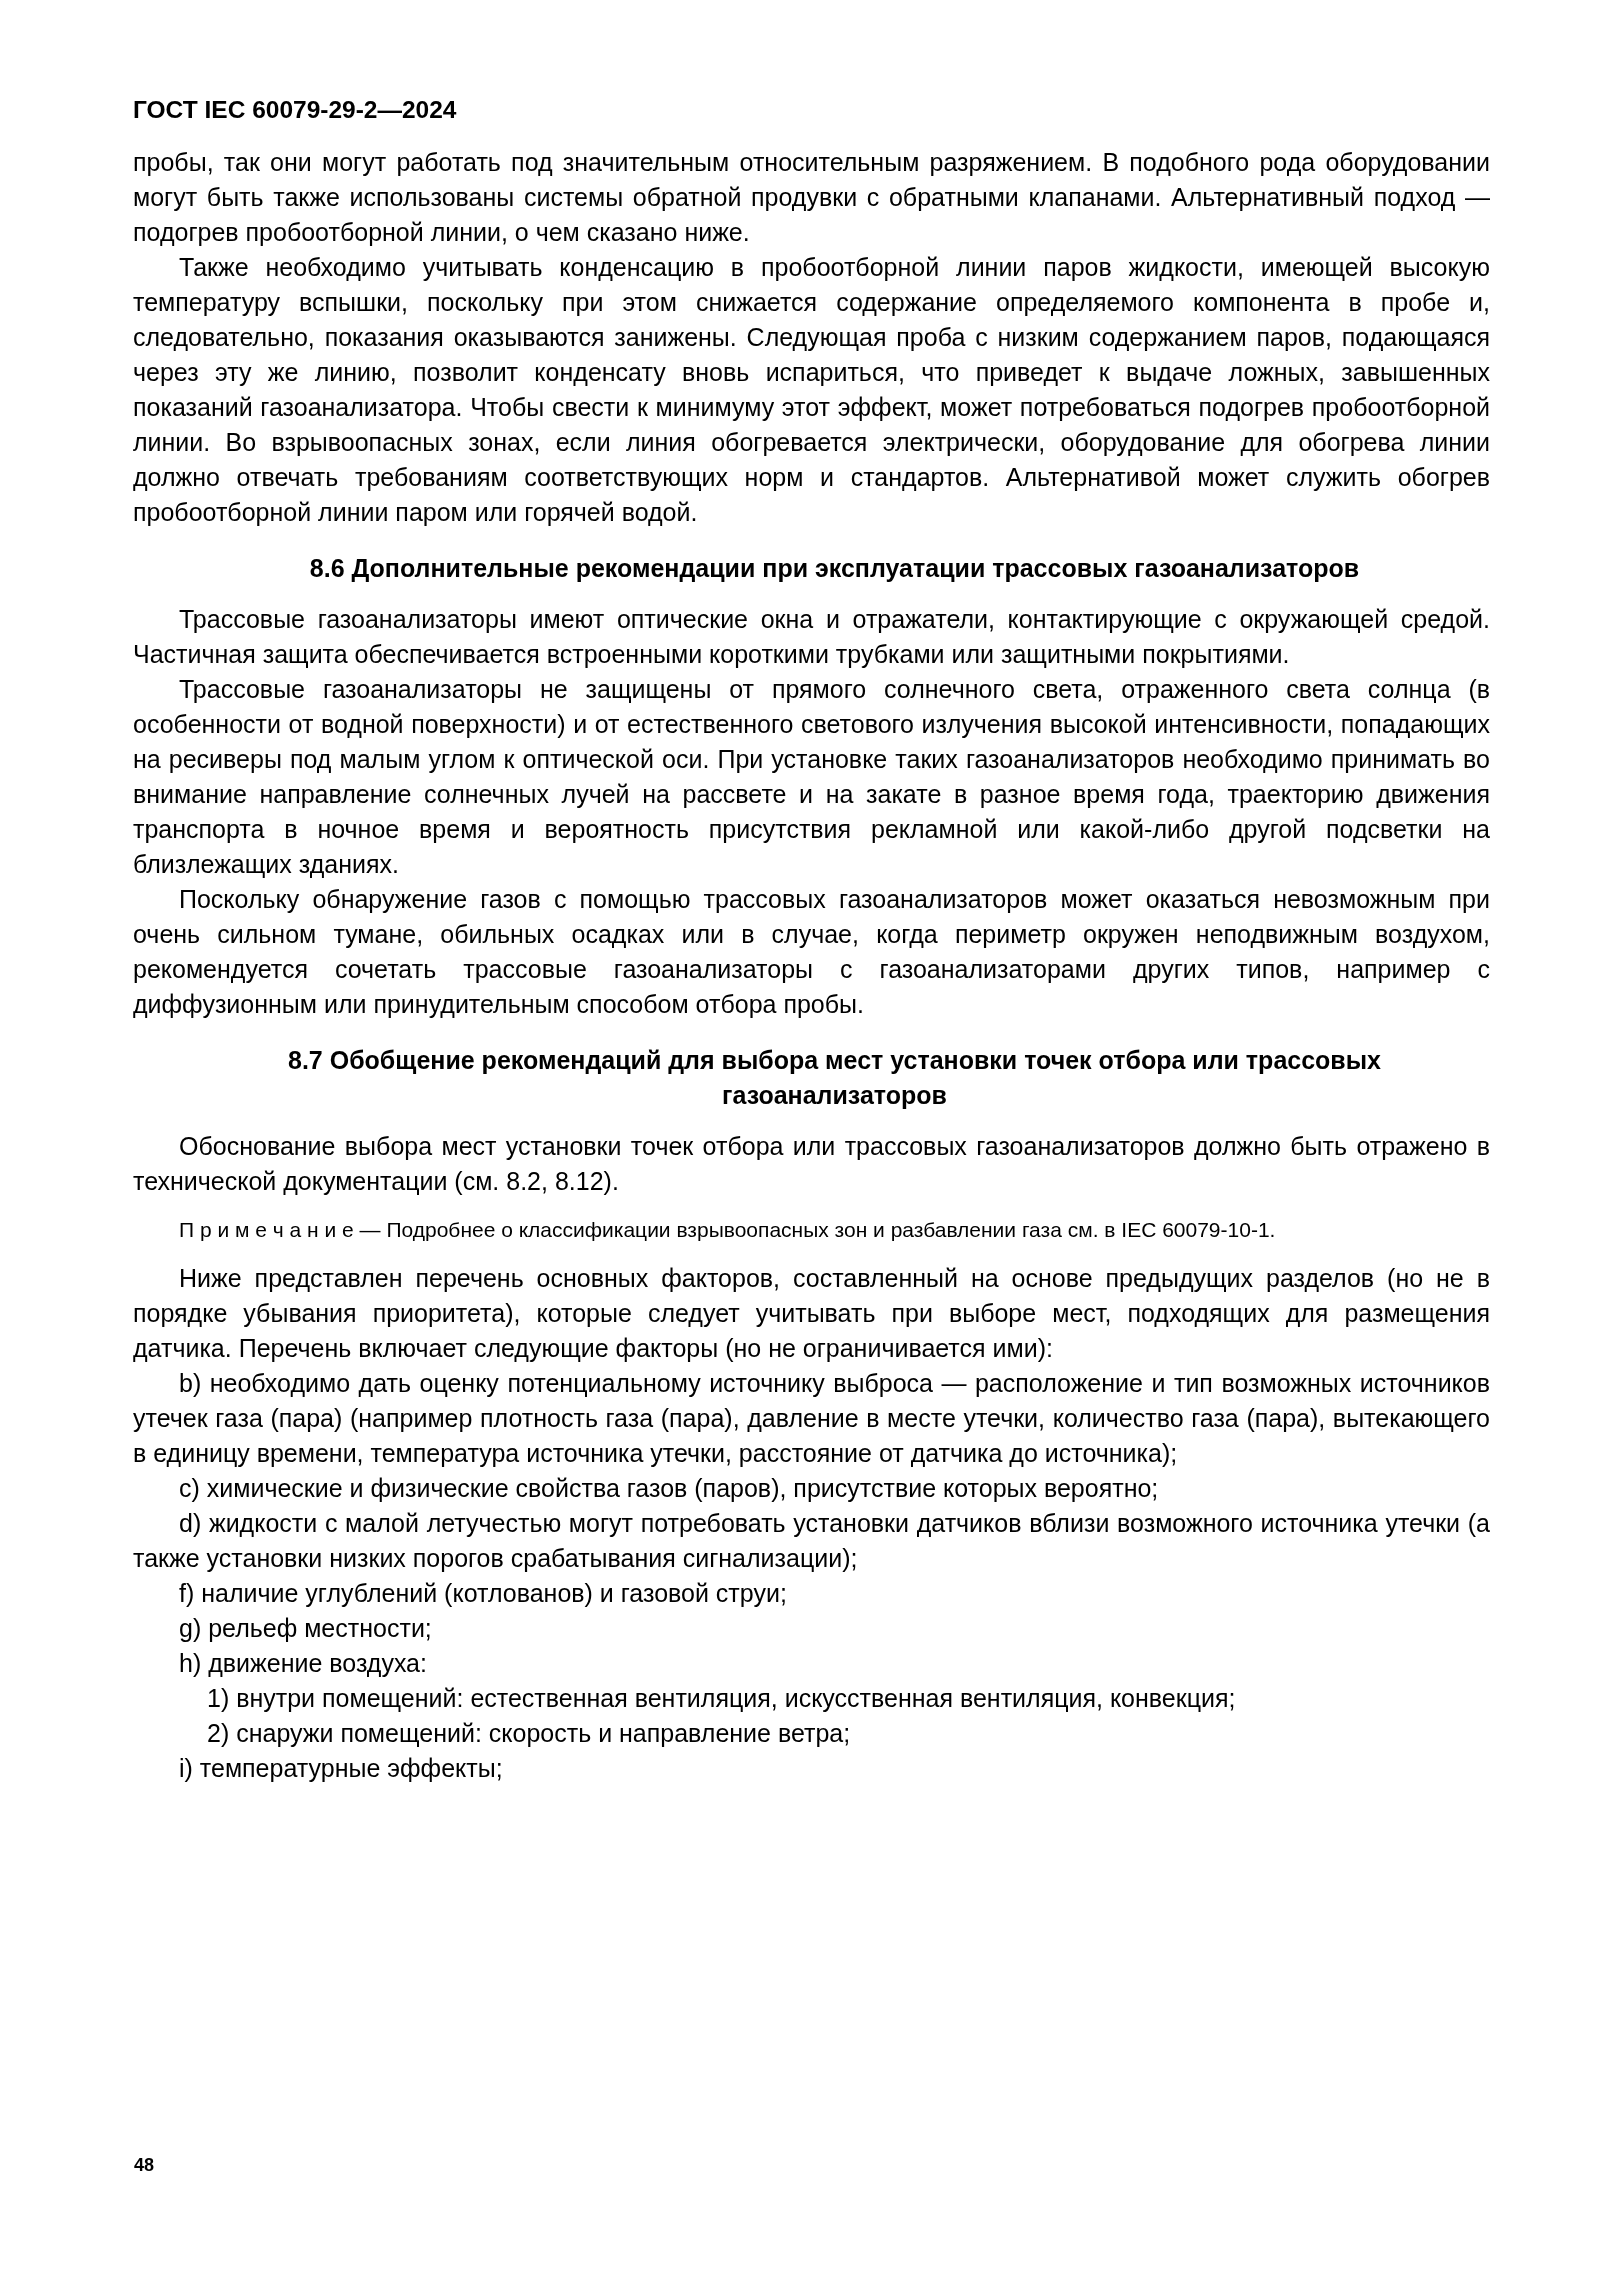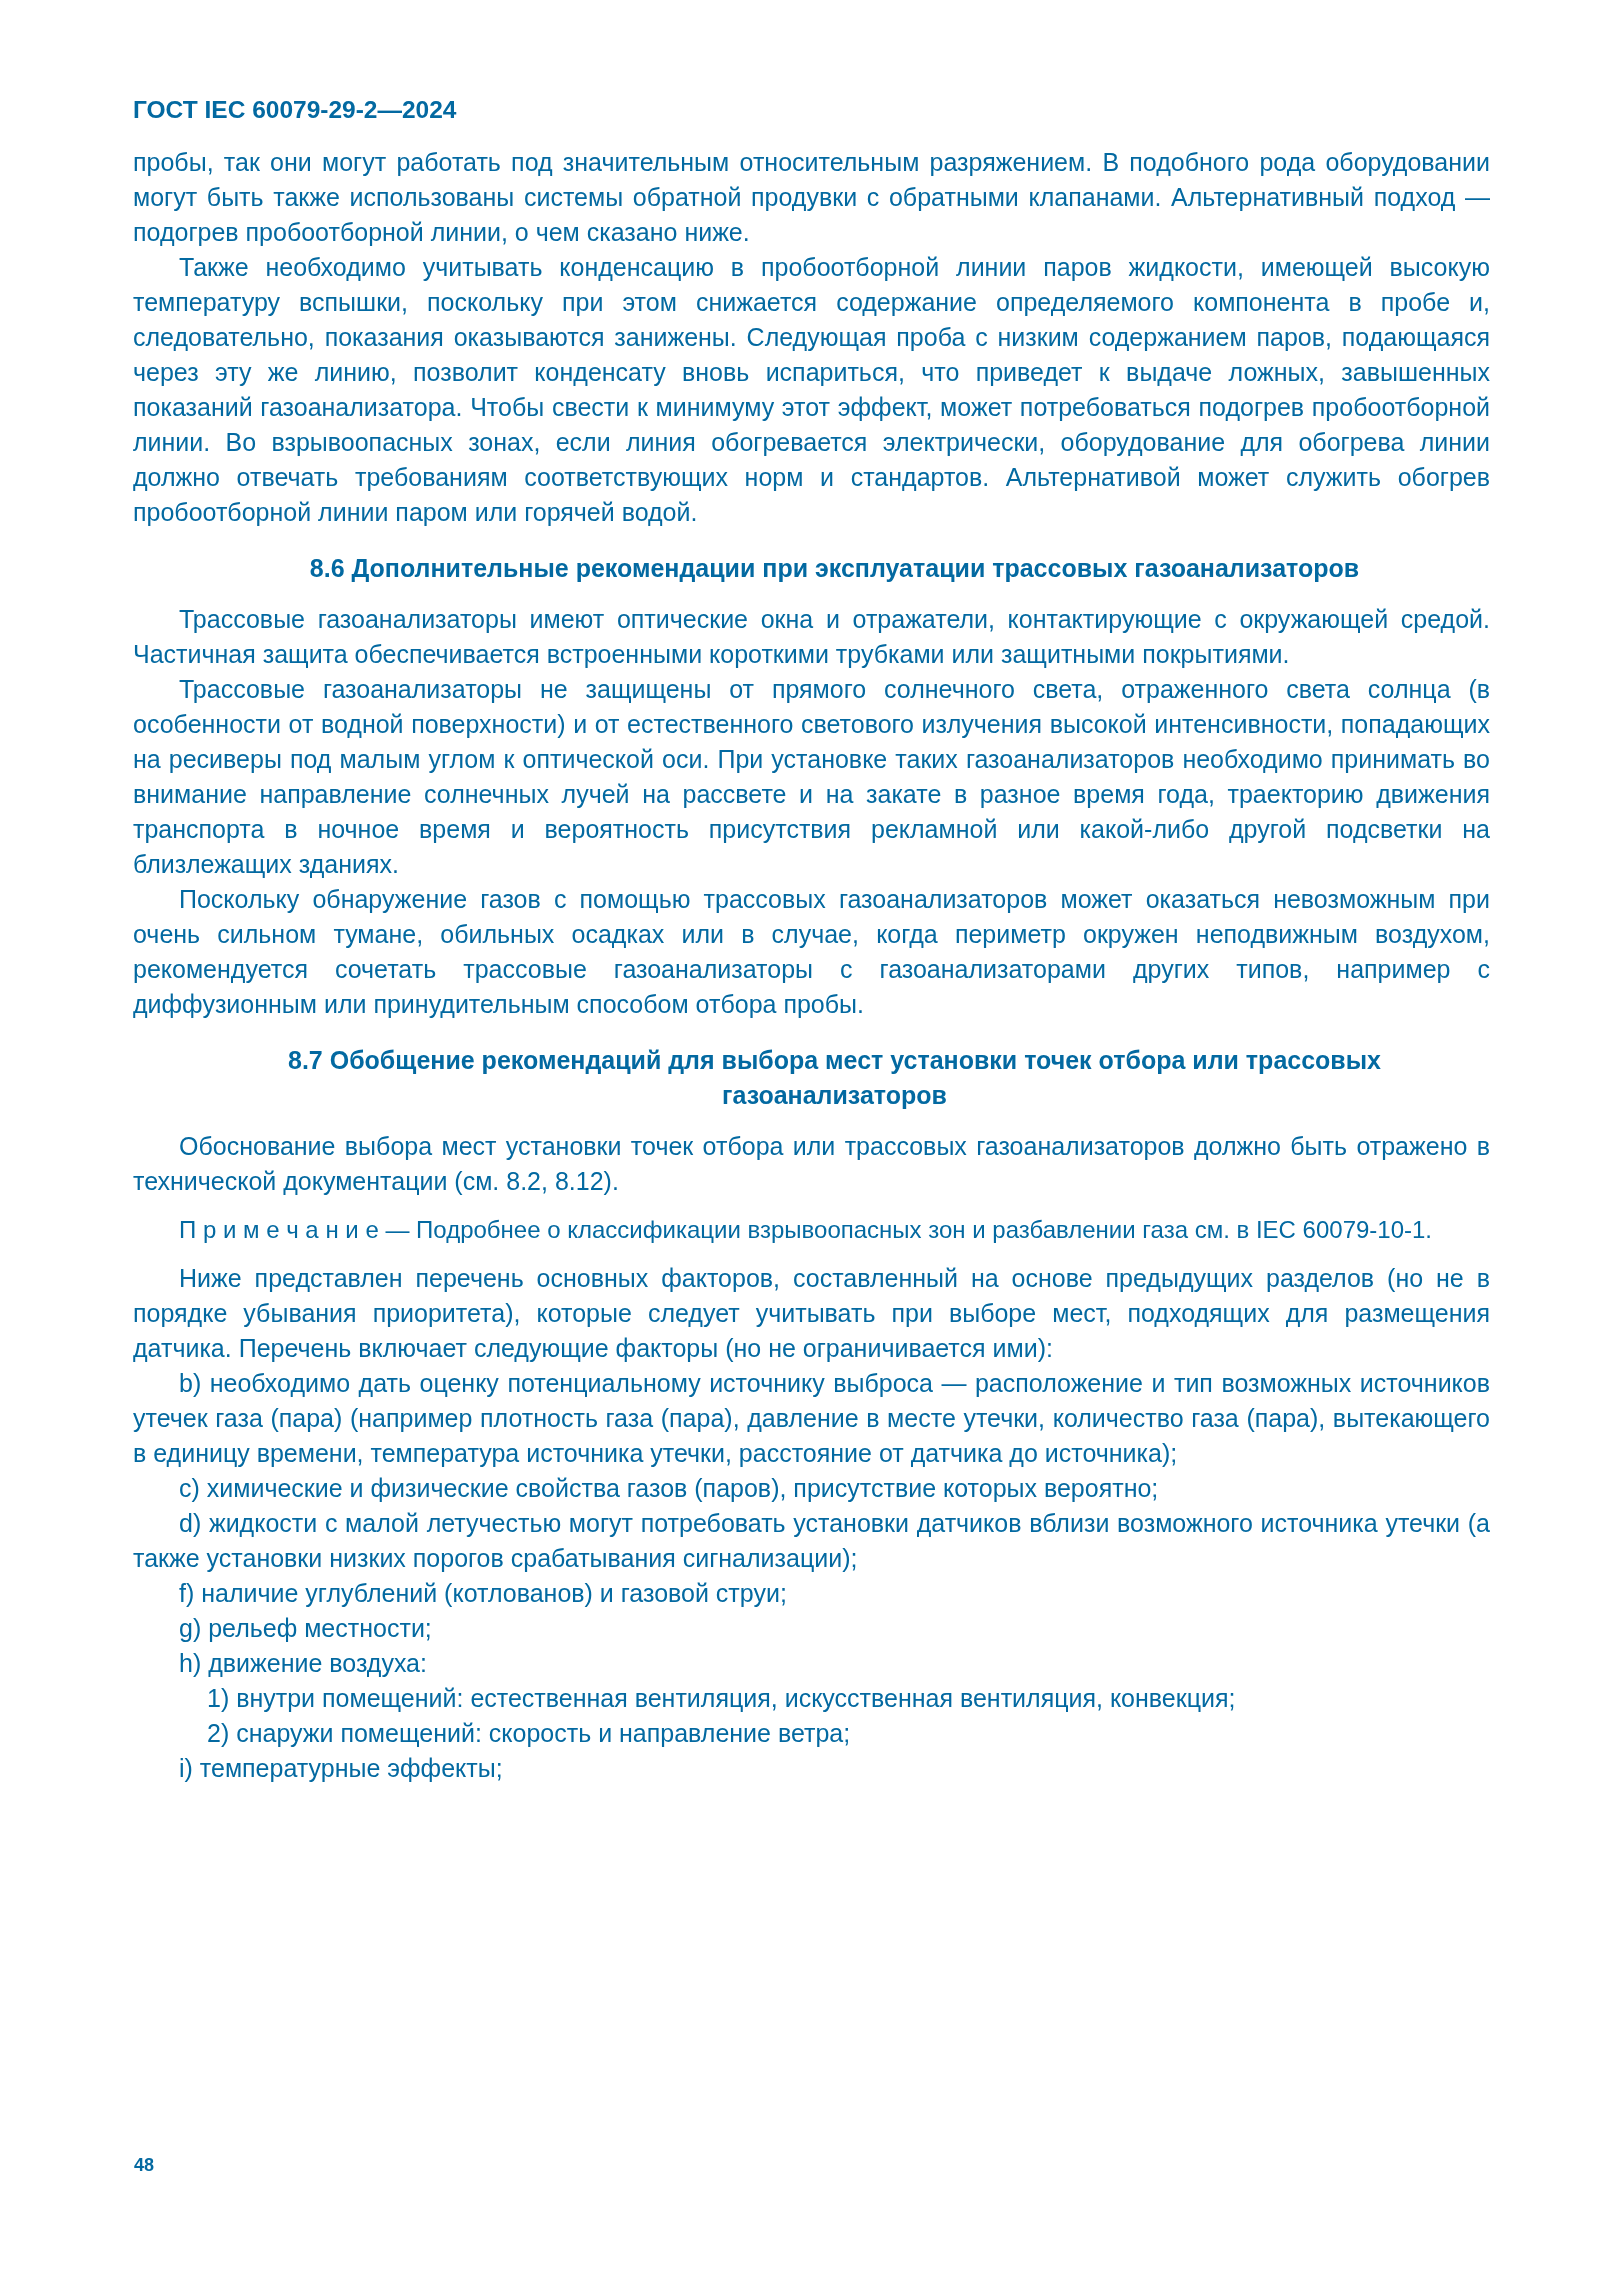--- a/index.html
+++ b/index.html
@@ -5,21 +5,21 @@
   html, body {
     margin: 0;
     padding: 0;
     background: #ffffff;
   }
   .page {
     position: relative;
     width: 1621px;
     height: 2293px;
     background: #ffffff;
-    color: #0369a1;
+    color: #000000;
     font-family: "Liberation Sans", sans-serif;
     overflow: hidden;
   }
   .content {
     position: absolute;
     left: 133px;
     top: 94px;
     width: 1357px;
   }
   .doc-header {
@@ -45,21 +45,21 @@
   }
   .heading {
     font-size: 25px;
     line-height: 35px;
     font-weight: 700;
     margin: 21.6px 0 15.7px 0;
     padding-left: 46px;
     text-align: center;
   }
   .note {
-    font-size: 24px;
+    font-size: 21px;
     line-height: 30px;
     margin: 15.7px 0 15.7px 0;
     text-indent: 46px;
     text-align: justify;
     hyphens: auto;
     -webkit-hyphens: auto;
   }
   .page-number {
     position: absolute;
     left: 134px;

